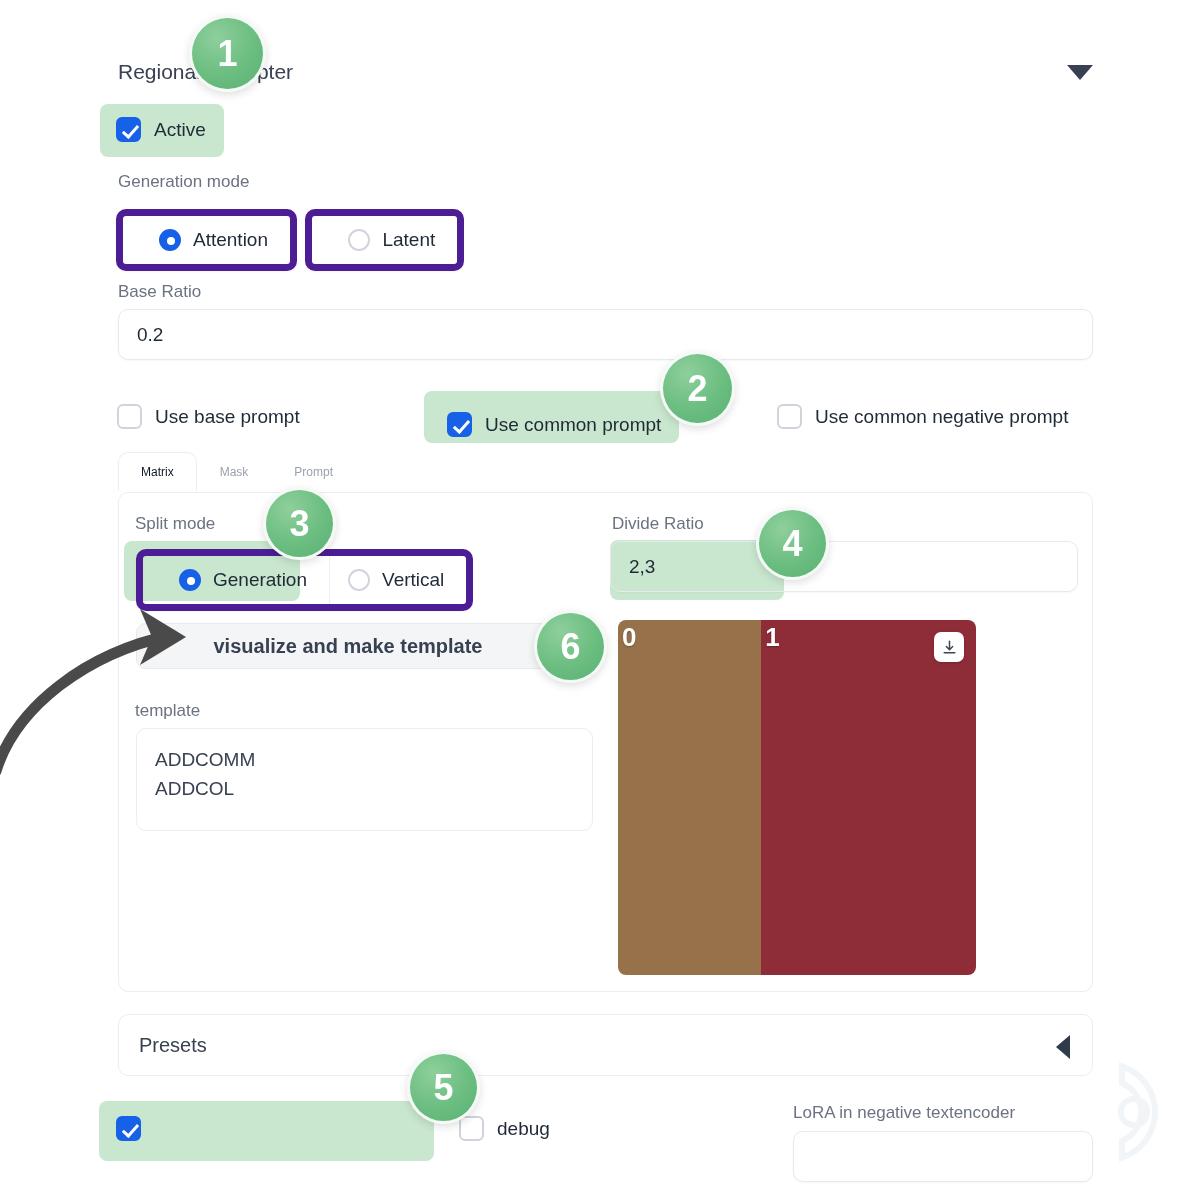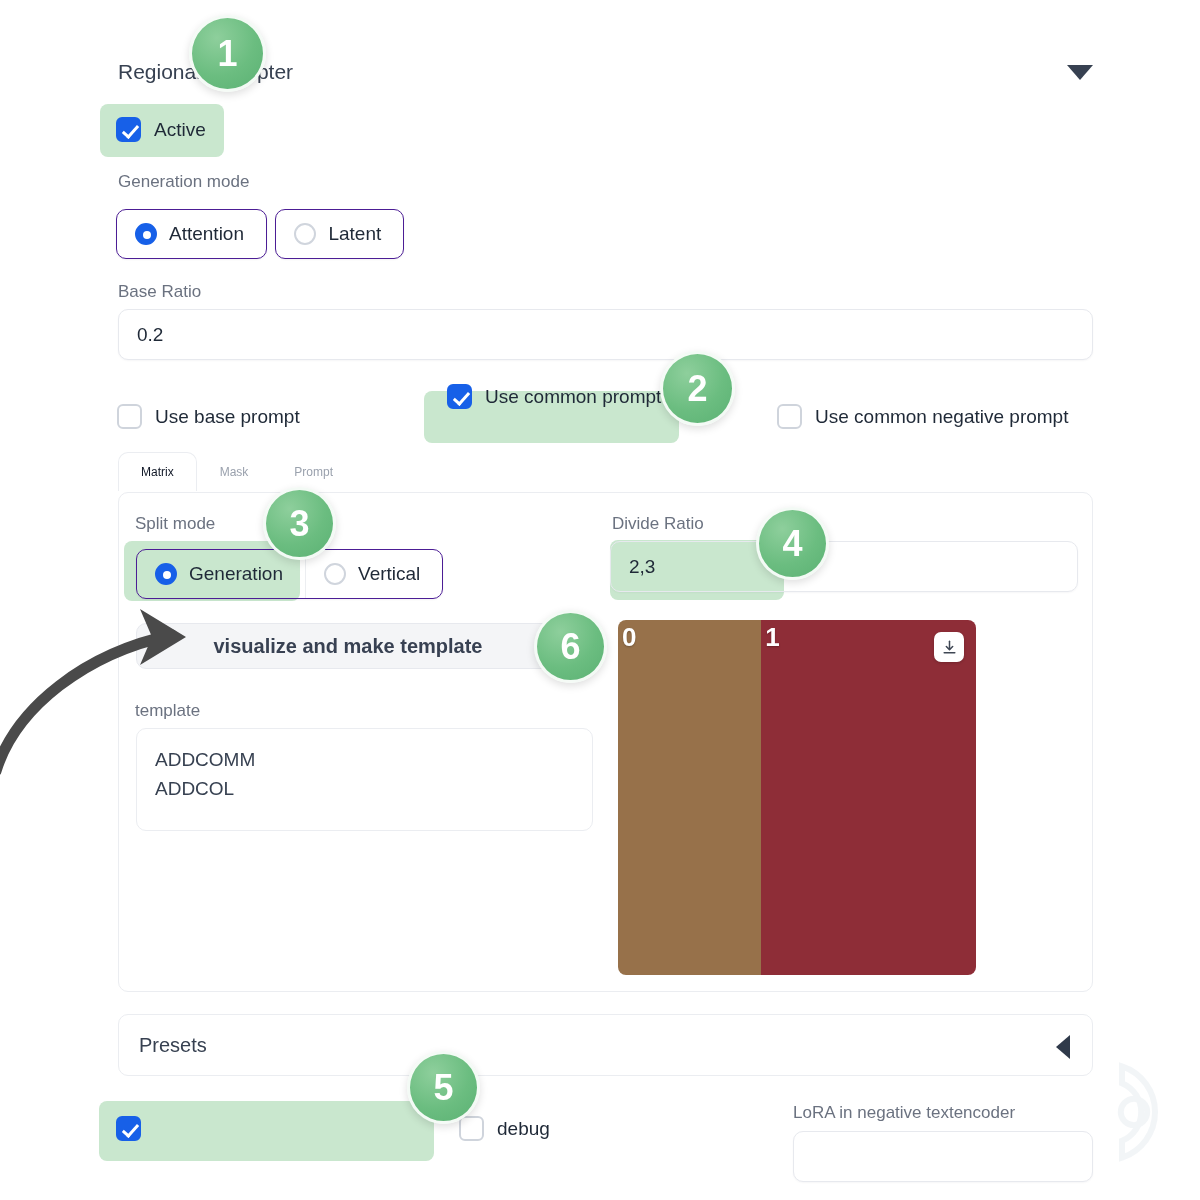--- a/index.html
+++ b/index.html
@@ -42,22 +42,22 @@
   }
   .cbox.on{ background:#1760e8; border-color:#1760e8; }
   .cbox.on:after{
     content:""; position:absolute; left:8px; top:3px; width:6px; height:13px;
     border:solid #fff; border-width:0 3px 3px 0; transform:rotate(42deg);
   }
   .cb-label{ font-size:19px; color:#1f2937; white-space:nowrap; }
 
   
   .radio-group{
-    display:inline-flex; border:1px solid #4c1d95; border-radius:10px; background:#fff;
-    box-shadow:0 1px 2px rgba(16,24,40,.05); overflow:hidden;
+    display:inline-flex; border:7px solid #4c1d95; border-radius:10px; background:#fff;
+    box-shadow:0 1px 2px rgba(16,24,40,.05); overflow:hidden;padding-left:18px;
   }
   .radio-item{
     display:flex; align-items:center; gap:12px;
     padding:13px 22px 13px 18px; border-right:1px solid #eceef1;
   }
   .radio-item:last-child{ border-right:none; }
   .rdot{
     width:22px;height:22px;border-radius:50%;border:2px solid #d0d5dd;background:#fff;
     flex:0 0 auto; position:relative;
   }
@@ -191,21 +191,21 @@
   </span>
 </div>
 
 <div class="panel lbl" style="left:118px;top:282px;">Base Ratio</div>
 <div class="panel field" style="left:118px;top:309px;width:975px;height:51px;">0.2</div>
 
 <div class="panel cb-row" style="left:117px;top:404px;z-index:2;">
   <span class="cbox"></span>
   <span class="cb-label">Use base prompt</span>
 </div>
-<div class="panel cb-row" style="left:447px;top:384px;z-index:2;">
+<div class="panel cb-row" style="left:447px;top:412px;z-index:2;">
   <span class="cbox on"></span>
   <span class="cb-label">Use common prompt</span>
 </div>
 <div class="panel cb-row" style="left:777px;top:404px;z-index:2;">
   <span class="cbox"></span>
   <span class="cb-label">Use common negative prompt</span>
 </div>
 
 <div class="tabbar">
   <div class="tab active">Matrix</div>

